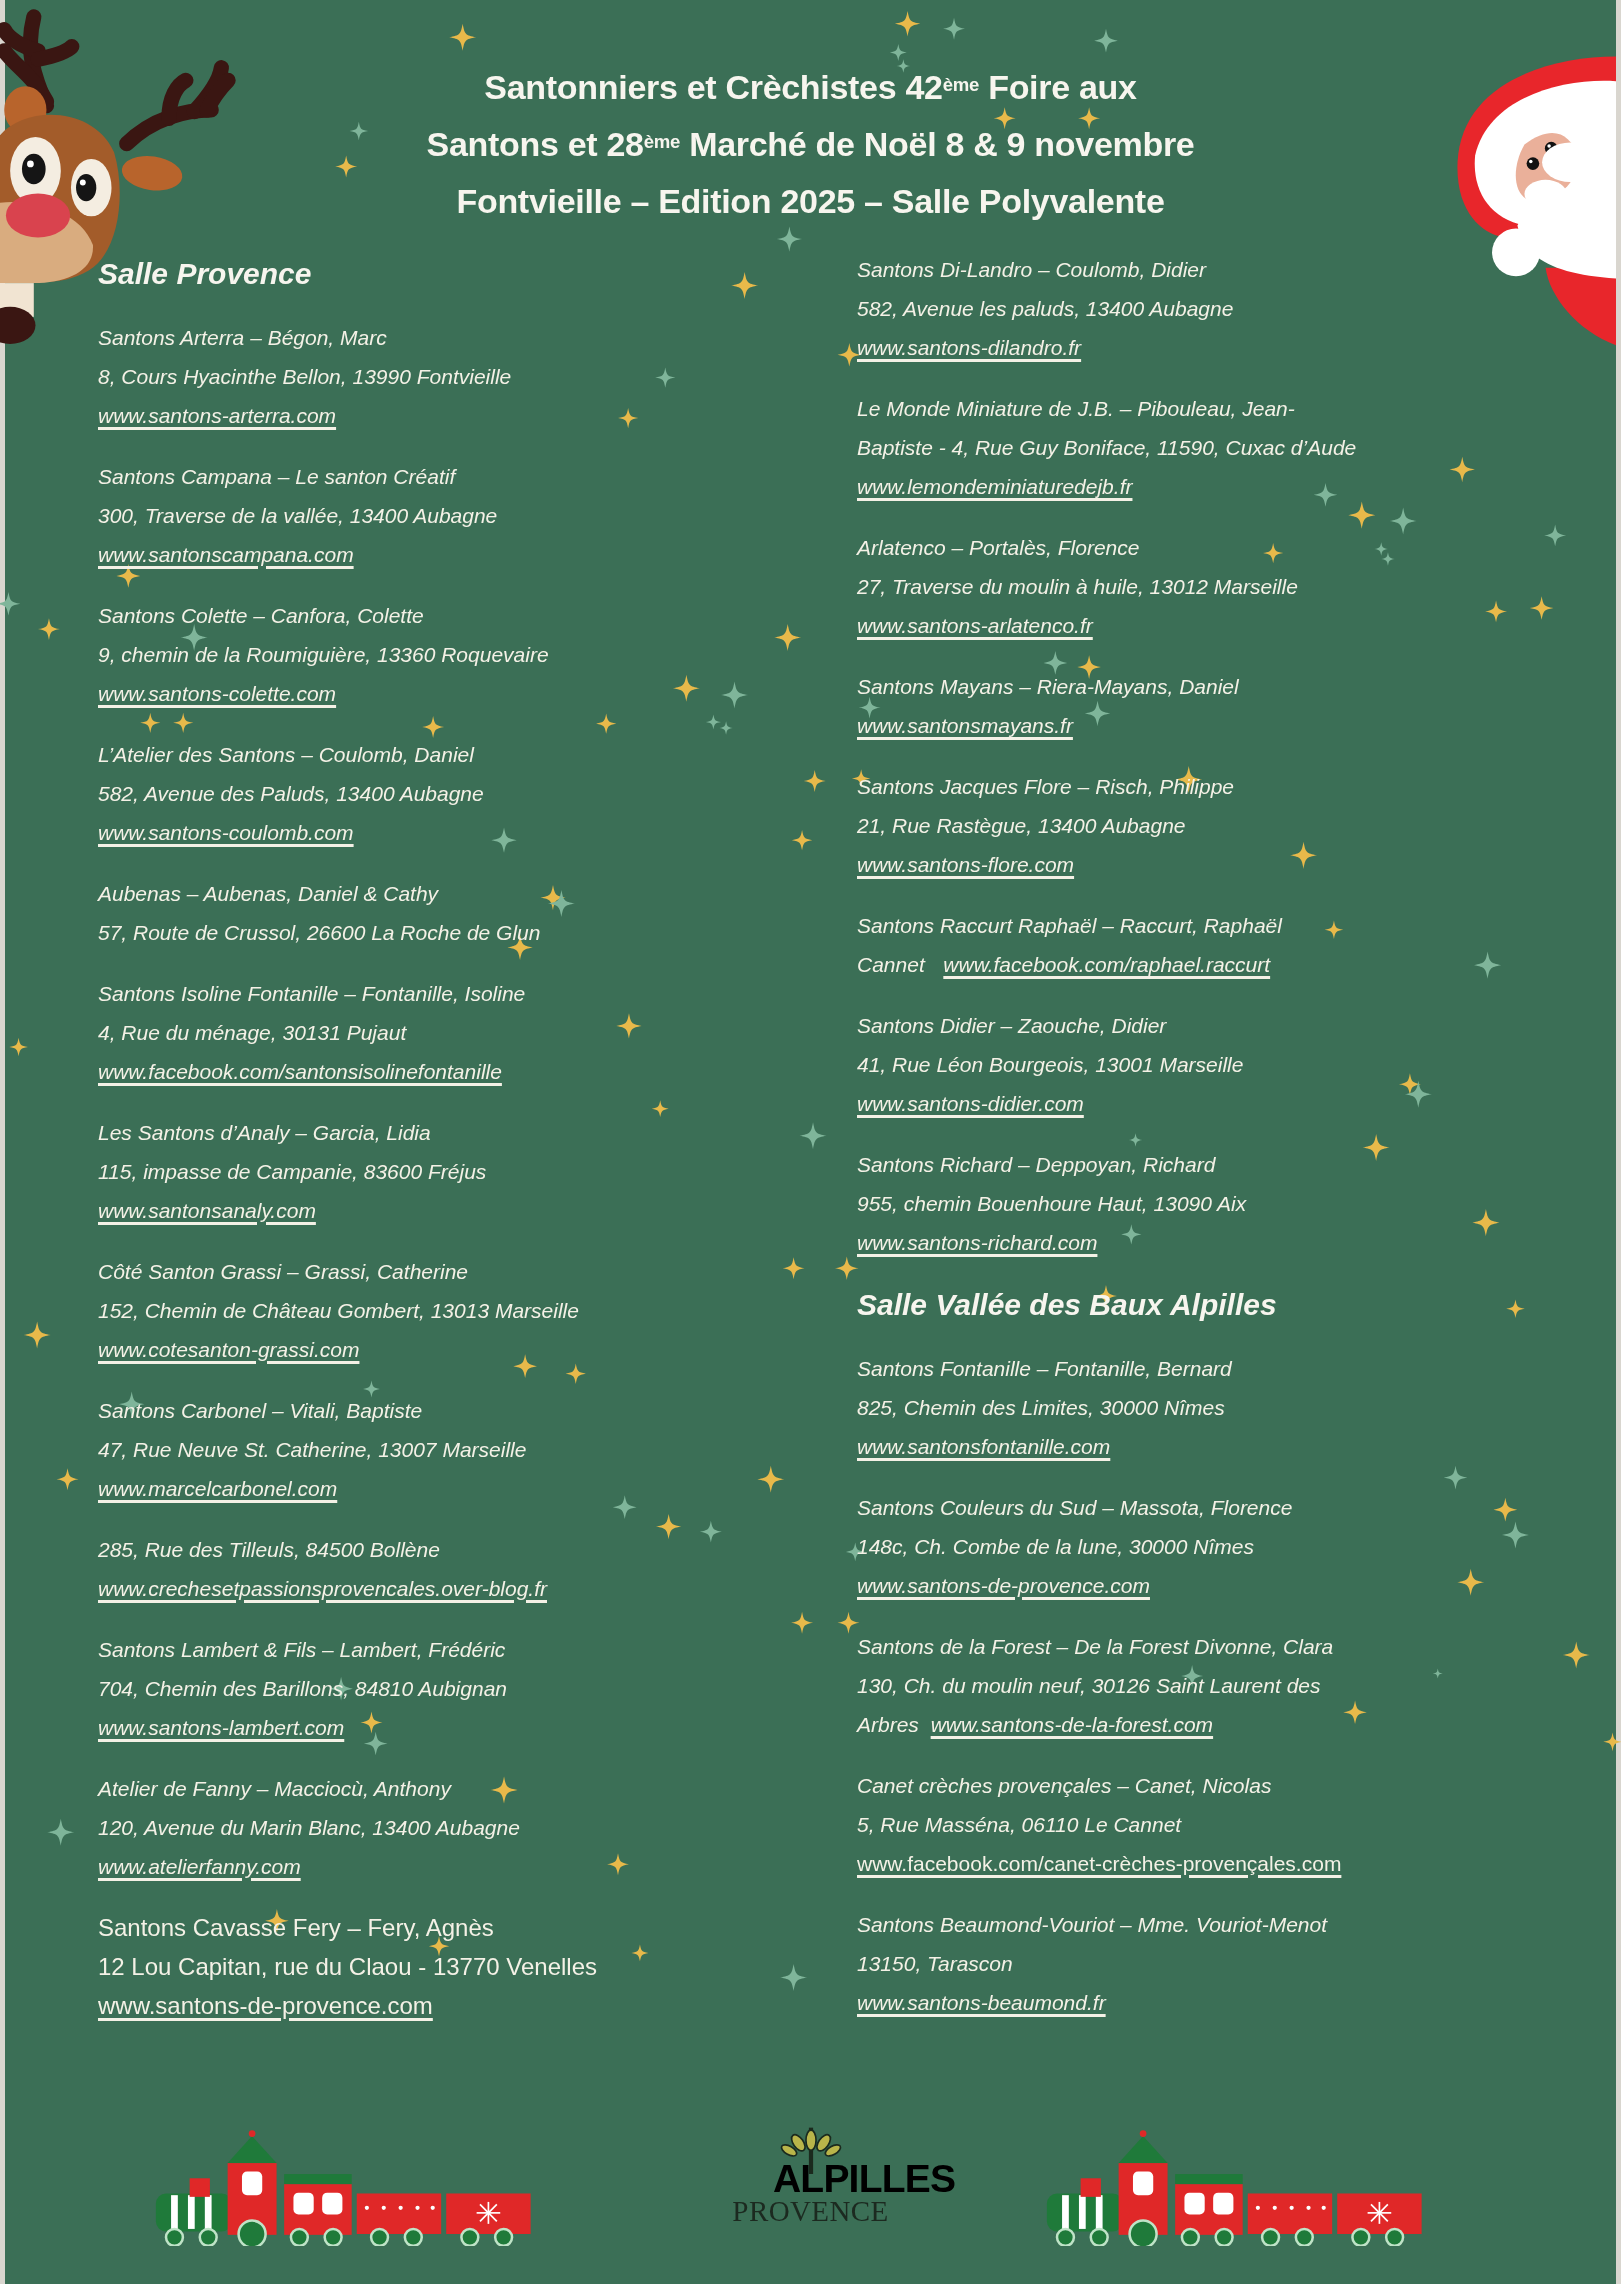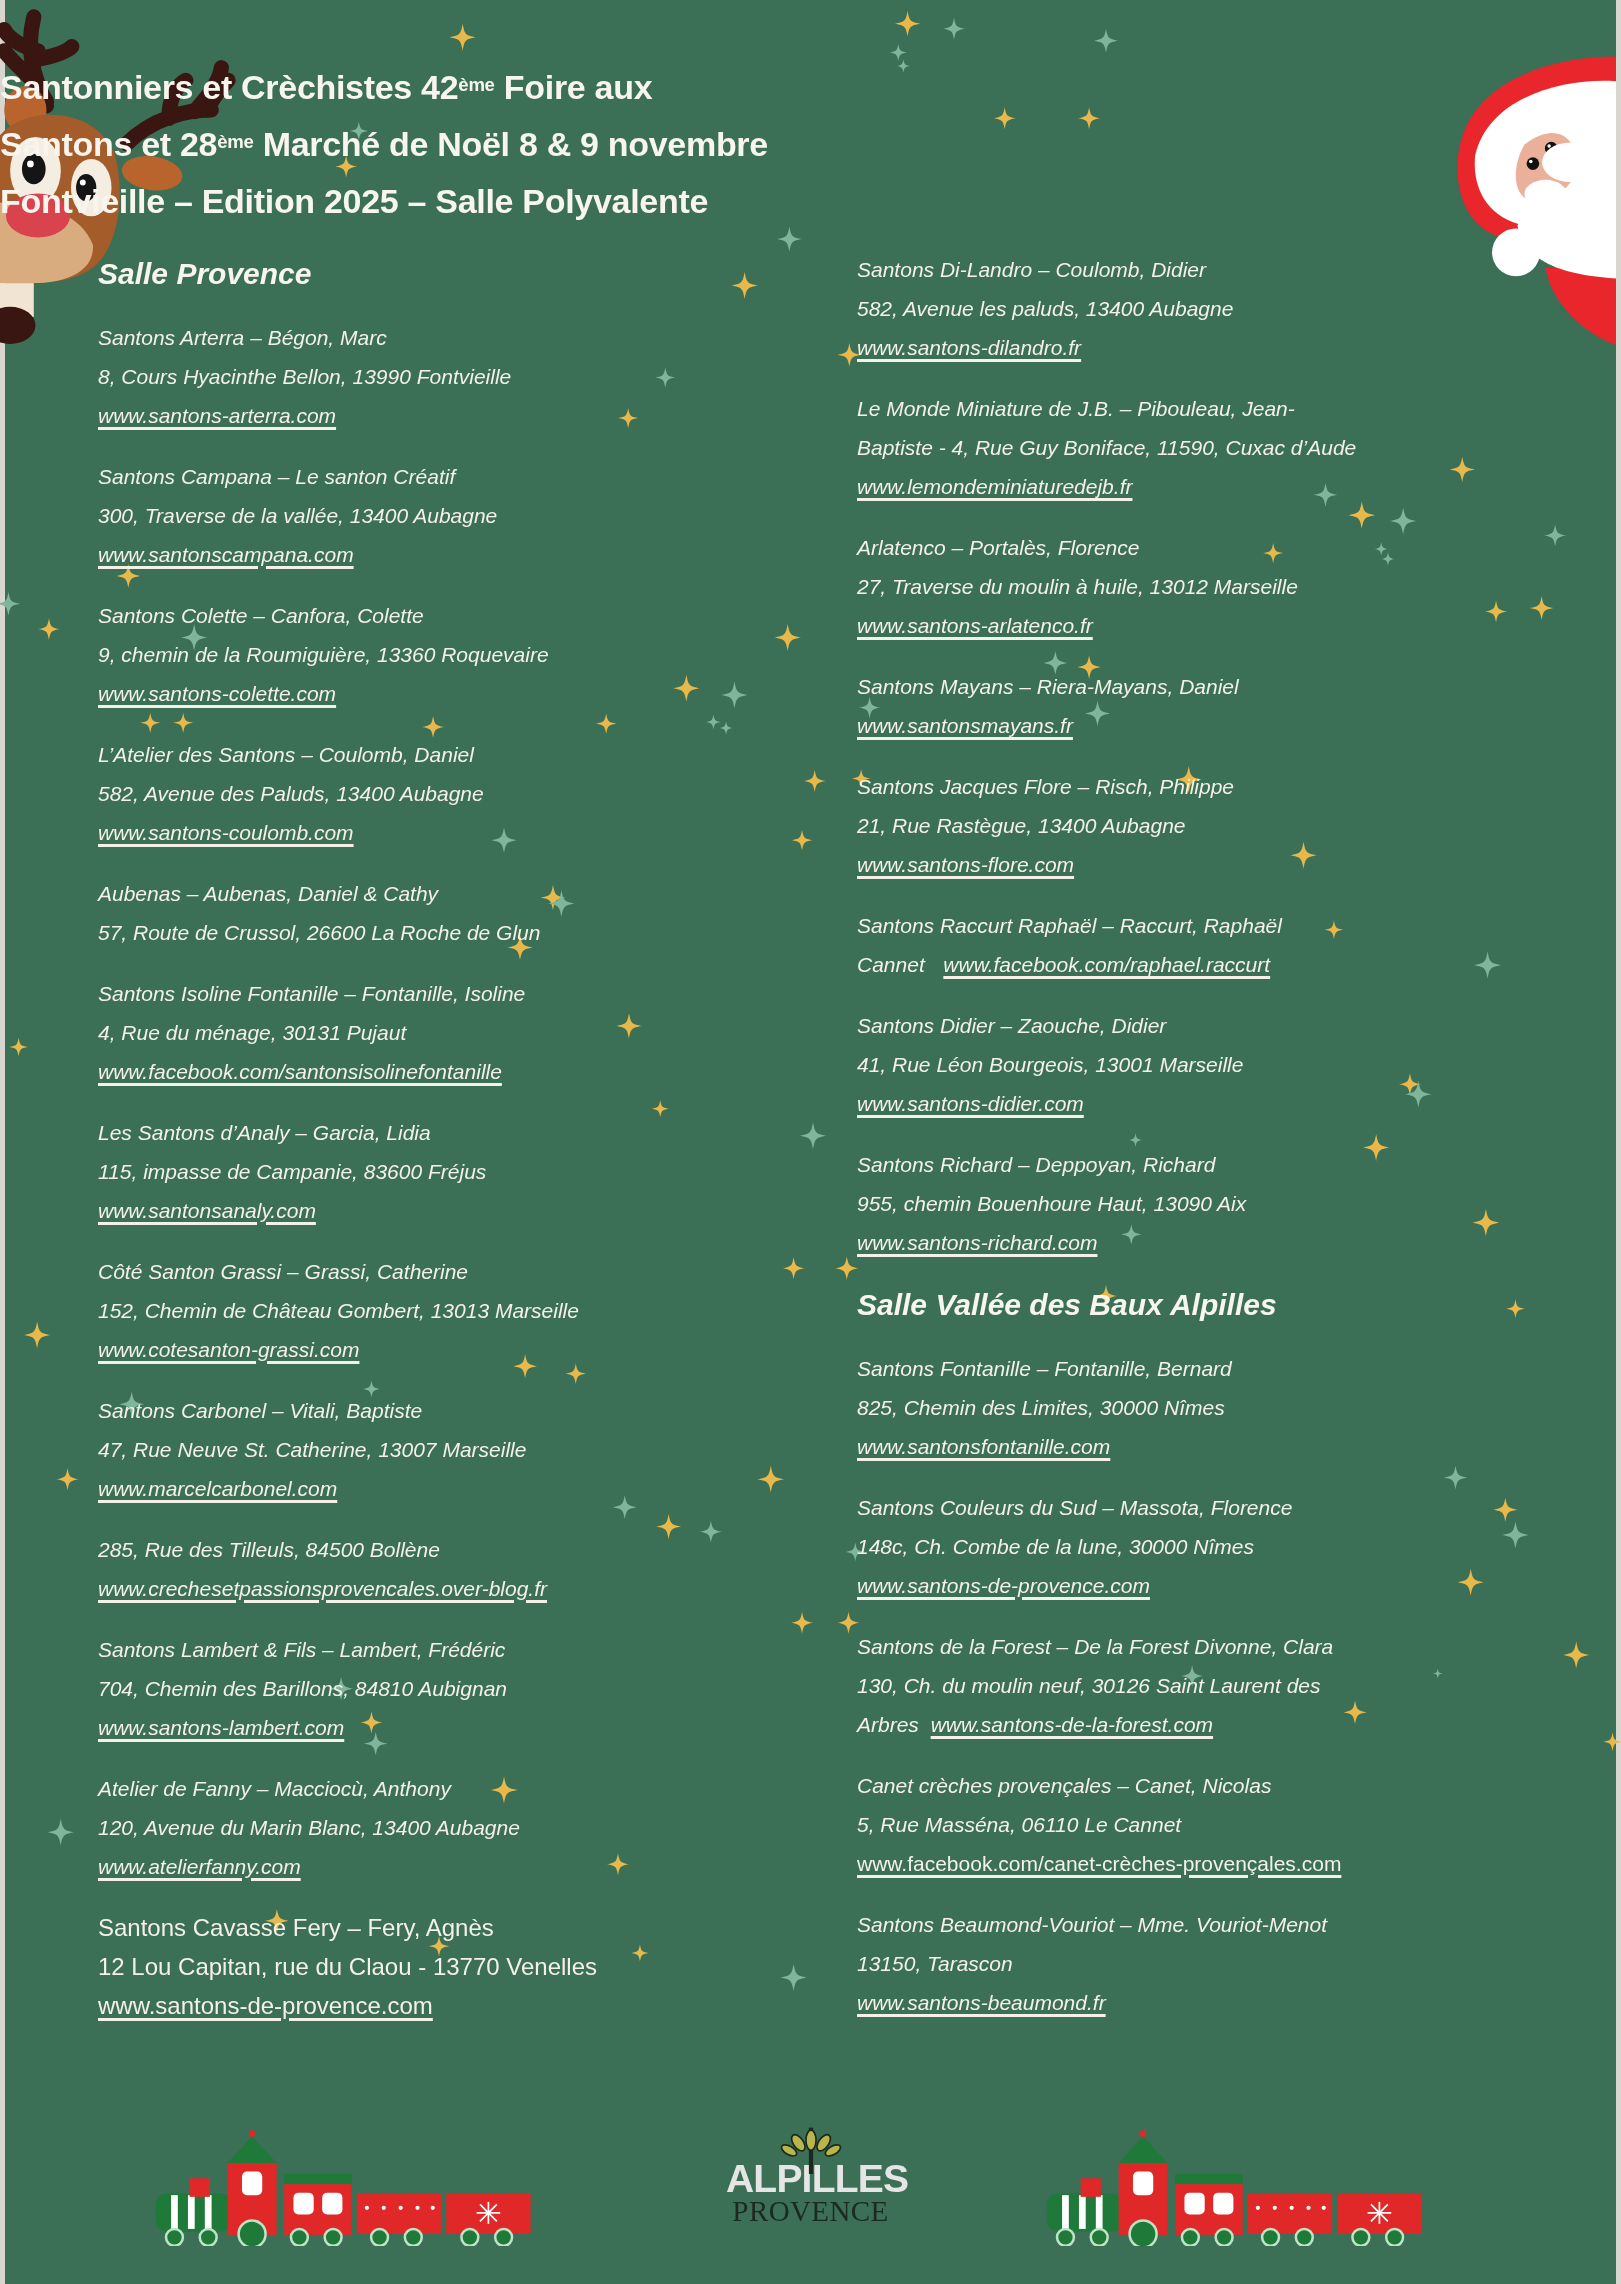--- a/index.html
+++ b/index.html
@@ -6,21 +6,21 @@
   body {
     width:1621px; height:2284px; overflow:hidden; position:relative;
     background:#3b6f56;
     font-family:"Liberation Sans", "DejaVu Sans", sans-serif;
     color:#f4f1e6;
   }
   .page-edge-left { position:absolute; left:0; top:0; width:5px; height:100%; background:#d9d6cf; }
   .page-edge-right { position:absolute; right:0; top:0; width:5px; height:100%; background:#d9d6cf; }
 
   .title {
-    position:absolute; left:0; top:59px; width:1621px; 
+    position:absolute; left:0; top:59px; width:1621px; text-align:center;
     font-weight:bold; font-size:34px; line-height:57px; color:#f7f5ee;
     letter-spacing:-0.3px;
   }
   .title sup { font-size:18.6px; vertical-align:top; position:relative; top:-3.4px; }
 
   .col { position:absolute; }
   .col-left { left:98px; top:253px; width:675px; }
   .col-right { left:857px; top:250px; width:675px; }
 
   .section-heading {
@@ -38,21 +38,21 @@
   }
   .gap { display:inline-block; width:18.6px; }
 
   
   .reindeer { position:absolute; left:0; top:0; width:245px; height:355px; }
   .santa { position:absolute; right:5px; top:34px; width:169px; height:355px; }
   .train { position:absolute; width:422px; height:127px; }
   .train-left { left:139px; top:2119px; }
   .train-right { left:1030px; top:2119px; }
   .logo { position:absolute; left:726px; top:2115px; width:169px; height:122px; text-align:center; }
-  .logo-top { font-family:"Liberation Sans", sans-serif; font-weight:bold; font-size:39px; color:#e5e5e5; letter-spacing:-0.8px; line-height:39px; margin-top:44px; }
+  .logo-top { font-family:"Liberation Sans", sans-serif; font-weight:bold; font-size:39px; color:#000000; letter-spacing:-0.8px; line-height:39px; margin-top:44px;margin-left:47px; }
   .logo-bottom { font-family:"Liberation Serif", serif; font-size:29px; color:#1c2a20; line-height:27px; letter-spacing:0.4px; }
 </style>
 </head>
 <body>
 
 <div class="page-edge-left"></div>
 <div class="page-edge-right"></div>
 
 <svg id="sparkles" width="1621" height="2284" style="position:absolute;left:0;top:0;pointer-events:none;" viewBox="0 0 1920 2705">
   <defs>

